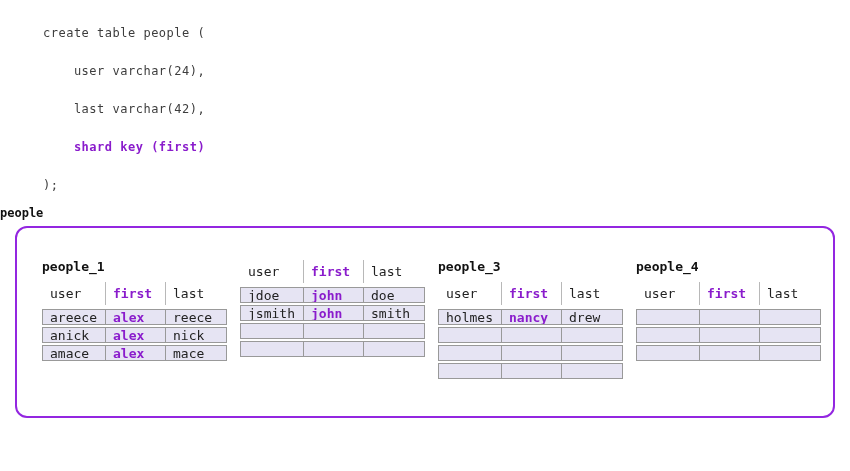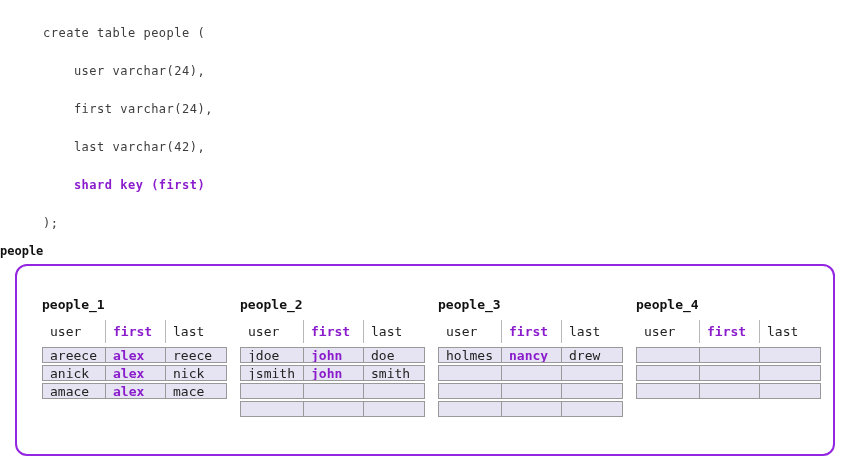--- a/index.html
+++ b/index.html
@@ -90,21 +90,20 @@
   .cell.key{color:var(--purple);font-weight:bold;}
 </style>
 </head>
 <body>
 
 <div class="page">
 
   <div class="code">
     <div class="code-line">create table people (</div>
     <div class="code-line">    user varchar(24),</div>
-    <div class="code-line">    first varchar(24),</div>
     <div class="code-line">    last varchar(42),</div>
     <div class="code-line hl">    shard key (first)</div>
     <div class="code-line">);</div>
   </div>
 
   <div class="diagram">
     <div class="diagram-title">people</div>
     <div class="shard-container">
         <div class="shard">
           <div class="shard-name">people_1</div>
@@ -123,21 +122,20 @@
             <div class="cell key">alex</div>
             <div class="cell">nick</div>
           </div>
           <div class="row data">
             <div class="cell">amace</div>
             <div class="cell key">alex</div>
             <div class="cell">mace</div>
           </div>
         </div>
         <div class="shard">
-          <div class="shard-name">people_2</div>
           <div class="row head">
             <div class="cell">user</div>
             <div class="cell key">first</div>
             <div class="cell">last</div>
           </div>
           <div class="row data">
             <div class="cell">jdoe</div>
             <div class="cell key">john</div>
             <div class="cell">doe</div>
           </div>

